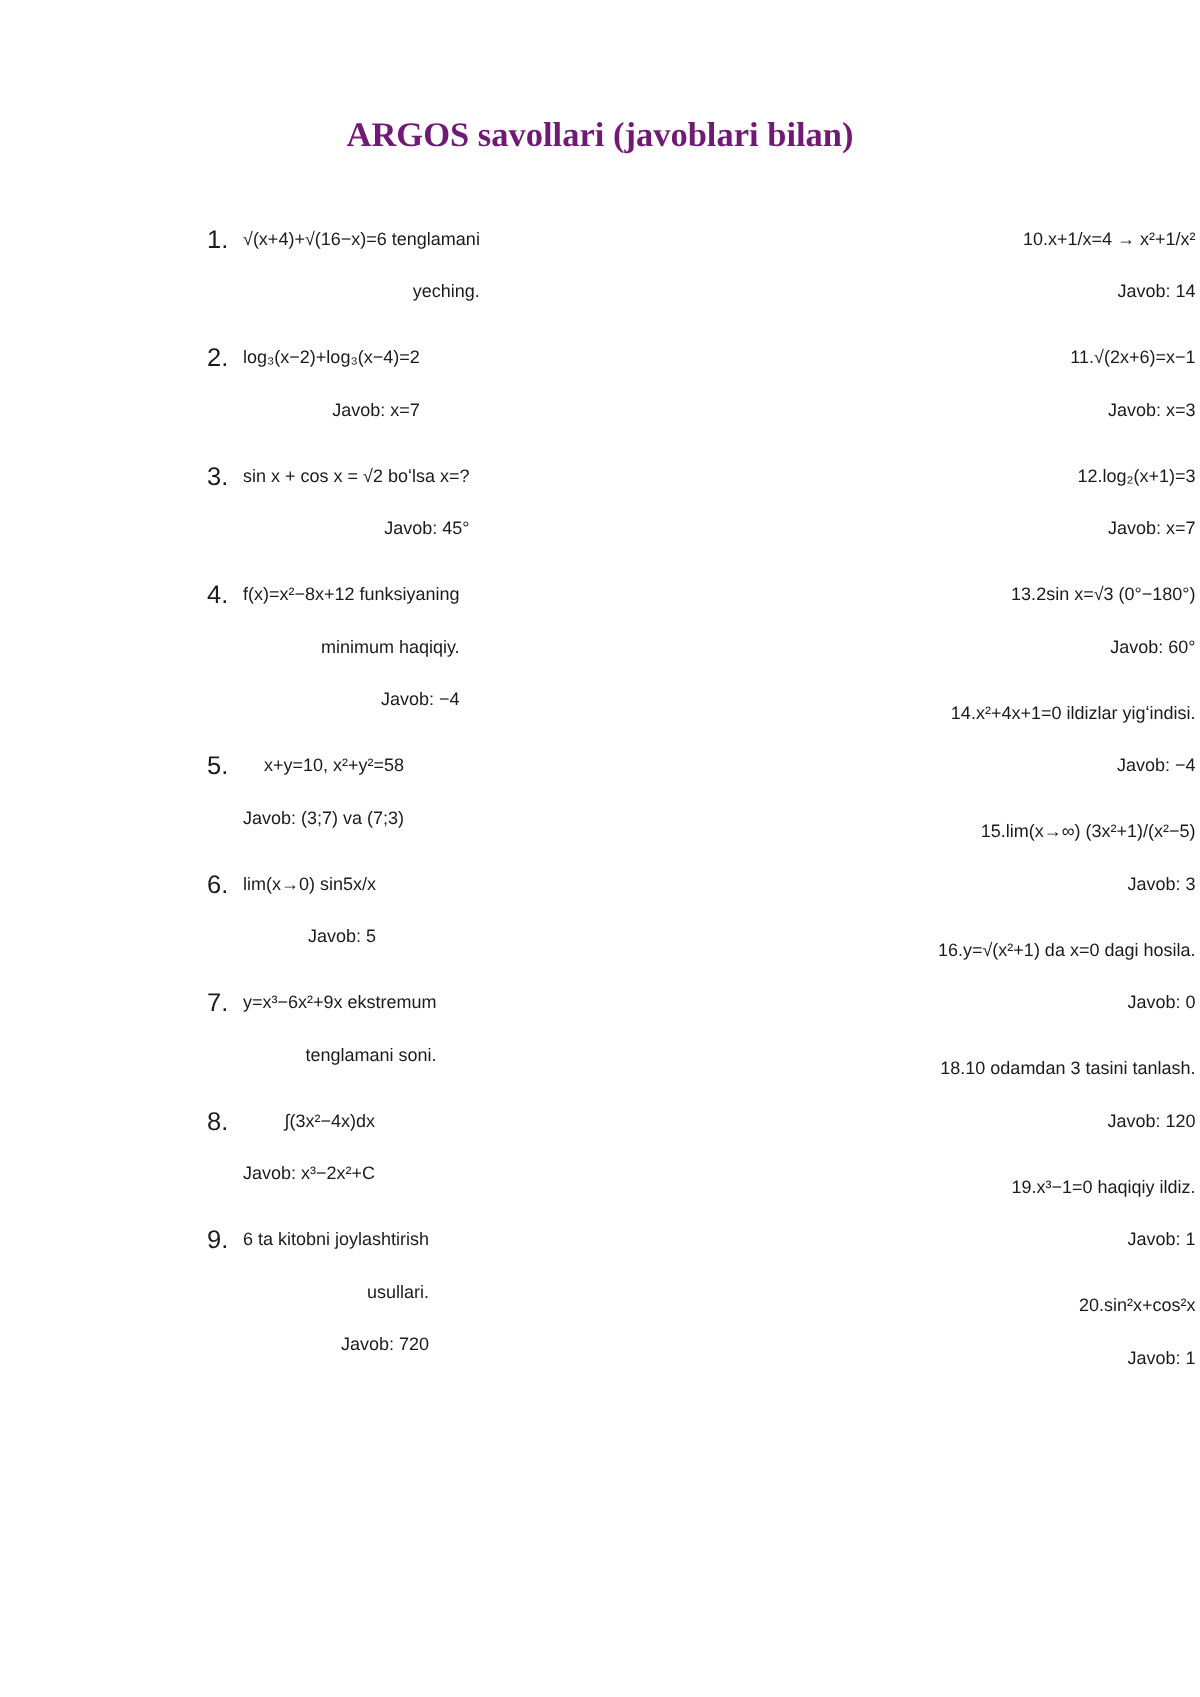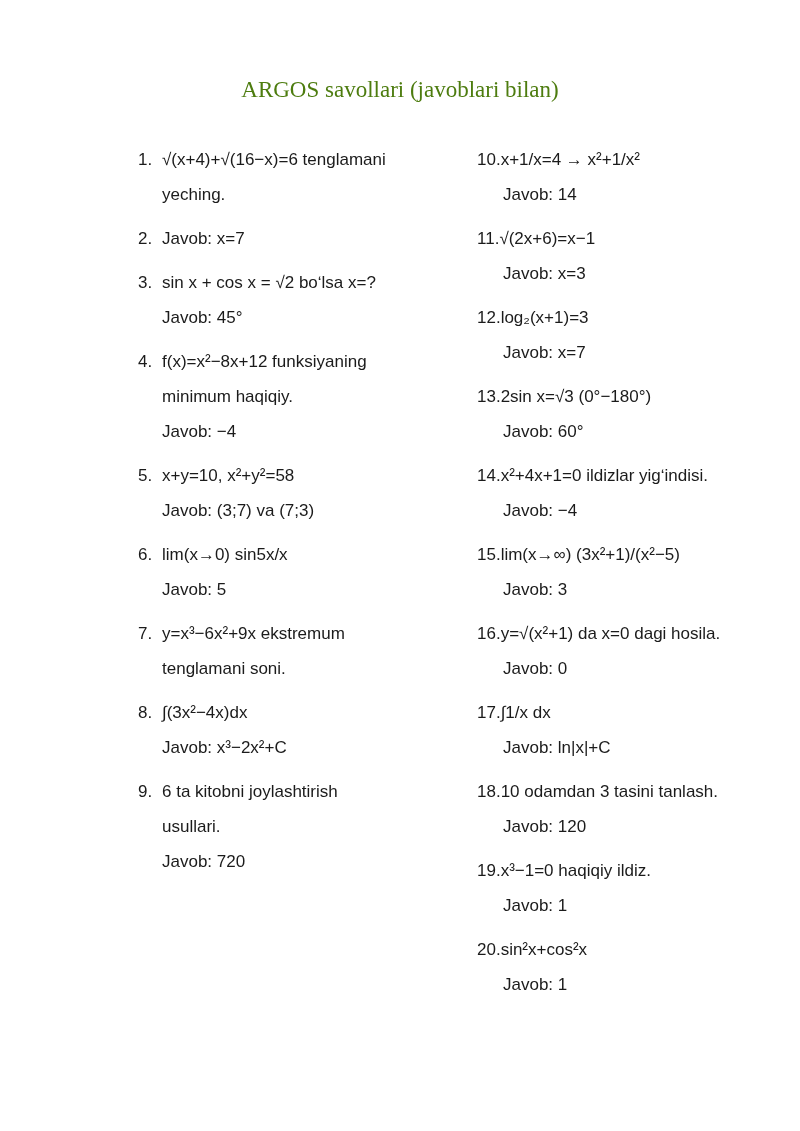--- a/index.html
+++ b/index.html
@@ -12,35 +12,35 @@
     color: #1b1b1b;
     overflow: hidden;
   }
   .doc-title {
     position: absolute;
     top: 76px;
     left: 0;
     width: 100%;
     text-align: center;
     font-family: "Liberation Serif", "DejaVu Serif", serif;
-    font-weight: normal;
+    font-weight: bold;
     font-size: 23px;
     line-height: 28px;
-    color: #4d7c0f;
+    color: #701a75;
   }
   .columns {
     position: absolute;
     top: 142px;
     left: 138px;
     display: flex;
     align-items: flex-start;
   }
   .col-left  { width: 339px; }
   .col-right { width: 320px; }
-  .line { font-size: 17px; line-height: 35px; white-space: nowrap; }
+  .line { font-size: 12px; line-height: 35px; white-space: nowrap; text-align: right; }
   .item { margin-bottom: 9px; }
   .l-item { display: flex; }
   .l-num  { width: 24px; flex-shrink: 0; font-size: 17px; line-height: 35px; }
   .r-answer { padding-left: 26px; }
 </style>
 </head>
 <body>
 
 <div class="page">
   <div class="doc-title">ARGOS savollari (javoblari bilan)</div>
@@ -53,20 +53,21 @@
         <span class="l-num">1.</span>
         <div class="l-body">
           <div class="line">√(x+4)+√(16−x)=6 tenglamani</div>
           <div class="line">yeching.</div>
         </div>
       </div>
 
       <div class="item l-item">
         <span class="l-num">2.</span>
         <div class="l-body">
+          <div class="line">log₃(x−2)+log₃(x−4)=2</div>
           <div class="line">Javob: x=7</div>
         </div>
       </div>
 
       <div class="item l-item">
         <span class="l-num">3.</span>
         <div class="l-body">
           <div class="line">sin x + cos x = √2 boʻlsa x=?</div>
           <div class="line">Javob: 45°</div>
         </div>
@@ -154,24 +155,20 @@
       <div class="item r-item">
         <div class="line"><span>15.</span><span>lim(x→∞) (3x²+1)/(x²−5)</span></div>
         <div class="line r-answer">Javob: 3</div>
       </div>
 
       <div class="item r-item">
         <div class="line"><span>16.</span><span>y=√(x²+1) da x=0 dagi hosila.</span></div>
         <div class="line r-answer">Javob: 0</div>
       </div>
 
-      <div class="item r-item">
-        <div class="line"><span>17.</span><span>∫1/x dx</span></div>
-        <div class="line r-answer">Javob: ln|x|+C</div>
-      </div>
 
       <div class="item r-item">
         <div class="line"><span>18.</span><span>10 odamdan 3 tasini tanlash.</span></div>
         <div class="line r-answer">Javob: 120</div>
       </div>
 
       <div class="item r-item">
         <div class="line"><span>19.</span><span>x³−1=0 haqiqiy ildiz.</span></div>
         <div class="line r-answer">Javob: 1</div>
       </div>

